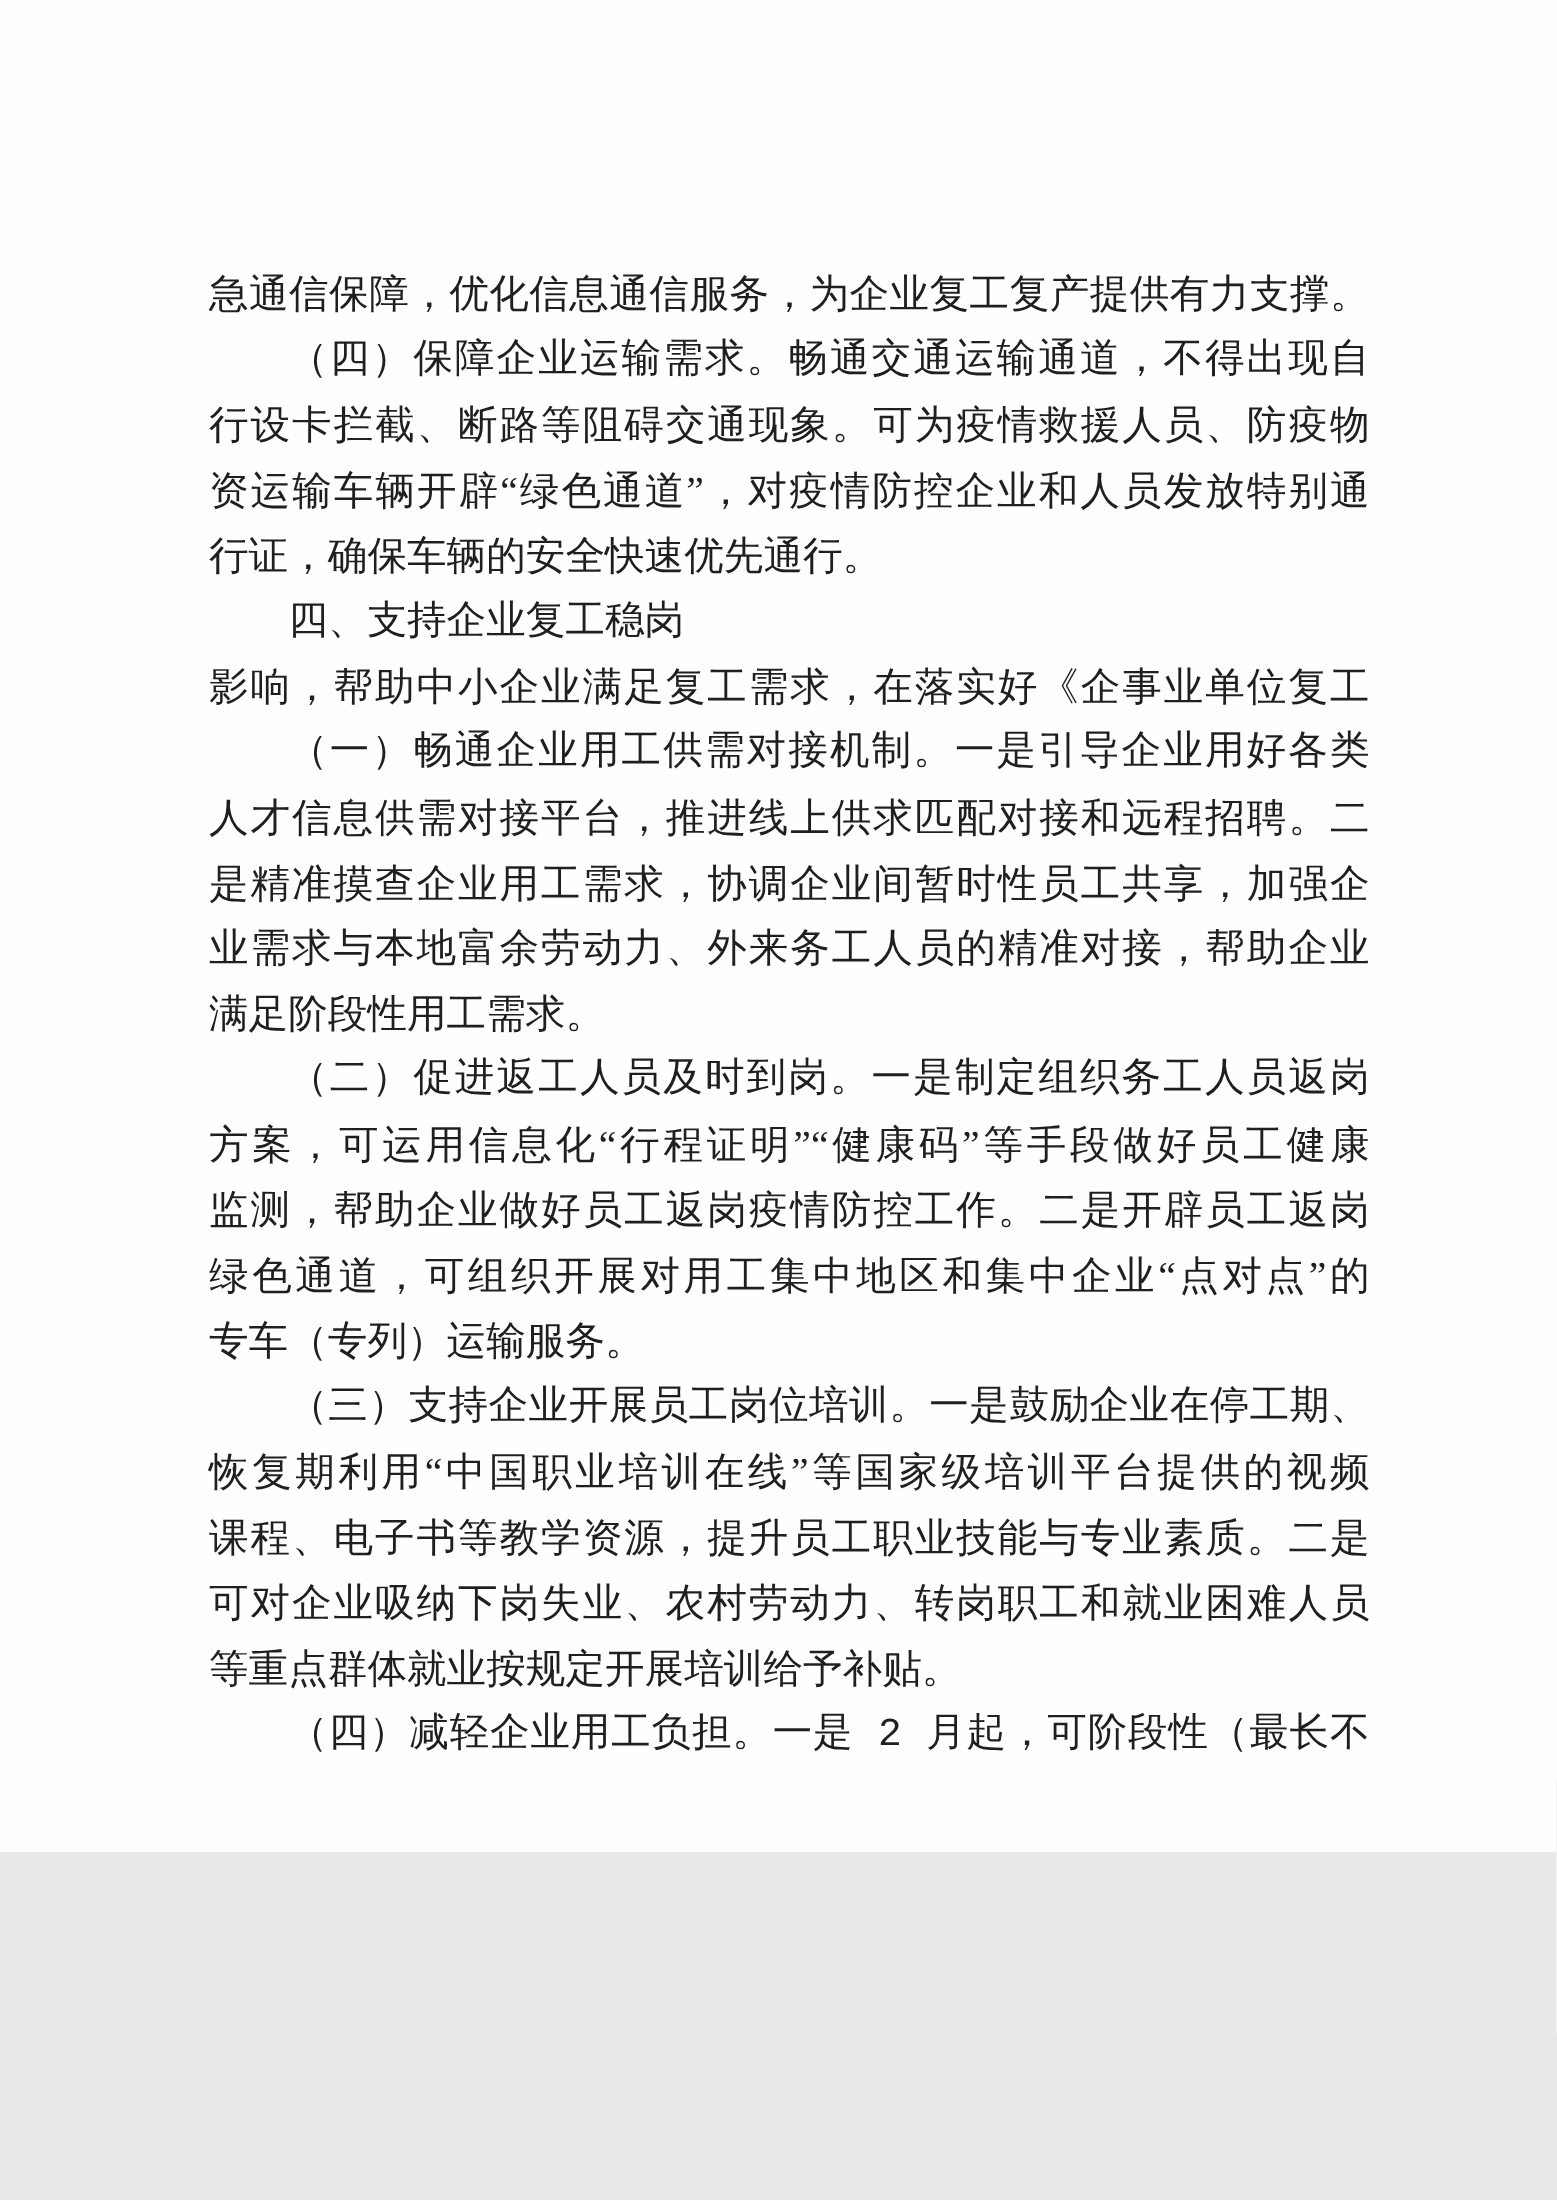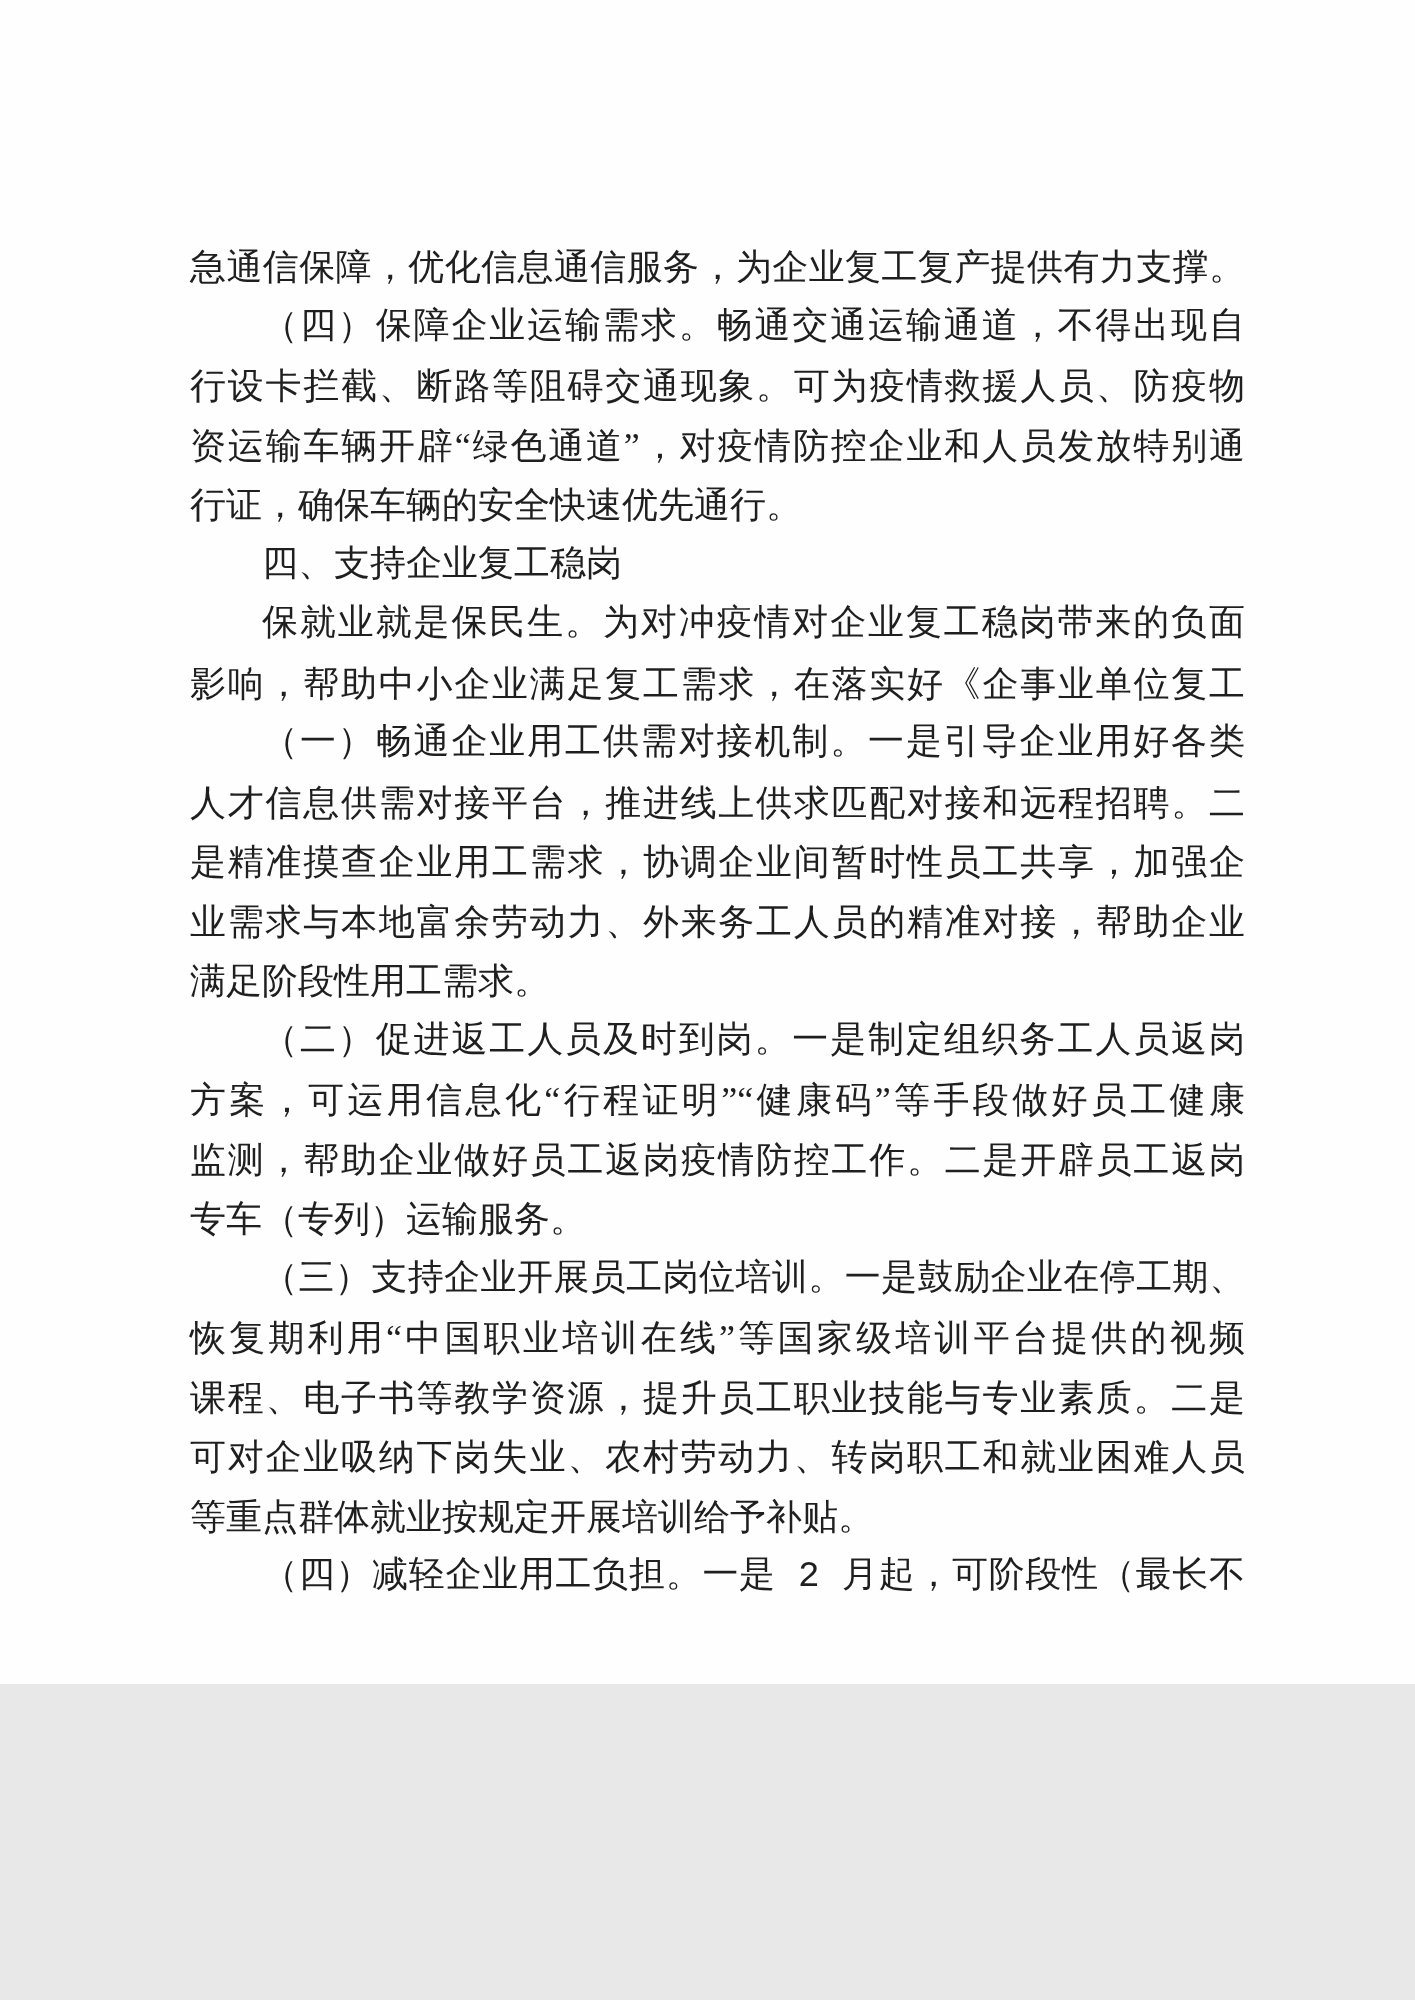--- a/index.html
+++ b/index.html
@@ -56,30 +56,30 @@
 <body>
 
 <div class="page">
   <div class="body-block">
     <p class="ln j">急通信保障，优化信息通信服务，为企业复工复产提供有力支撑。</p>
     <p class="ln j i">（四）保障企业运输需求。畅通交通运输通道，不得出现自</p>
     <p class="ln j">行设卡拦截、断路等阻碍交通现象。可为疫情救援人员、防疫物</p>
     <p class="ln j">资运输车辆开辟“绿色通道”，对疫情防控企业和人员发放特别通</p>
     <p class="ln">行证，确保车辆的安全快速优先通行。</p>
     <p class="ln i">四、支持企业复工稳岗</p>
-    <p class="ln j i">保就业就是保民生。为对冲疫情对企业复工稳岗带来的负面</p>
     <p class="ln j">影响，帮助中小企业满足复工需求，在落实好《企事业单位复工</p>
     <p class="ln j i">（一）畅通企业用工供需对接机制。一是引导企业用好各类</p>
     <p class="ln j">人才信息供需对接平台，推进线上供求匹配对接和远程招聘。二</p>
     <p class="ln j">是精准摸查企业用工需求，协调企业间暂时性员工共享，加强企</p>
     <p class="ln j">业需求与本地富余劳动力、外来务工人员的精准对接，帮助企业</p>
     <p class="ln">满足阶段性用工需求。</p>
     <p class="ln j i">（二）促进返工人员及时到岗。一是制定组织务工人员返岗</p>
     <p class="ln j">方案，可运用信息化“行程证明”“健康码”等手段做好员工健康</p>
     <p class="ln j">监测，帮助企业做好员工返岗疫情防控工作。二是开辟员工返岗</p>
+    <p class="ln j">绿色通道，可组织开展对用工集中地区和集中企业“点对点”的</p>
     <p class="ln">专车（专列）运输服务。</p>
     <p class="ln j i">（三）支持企业开展员工岗位培训。一是鼓励企业在停工期、</p>
     <p class="ln j">恢复期利用“中国职业培训在线”等国家级培训平台提供的视频</p>
     <p class="ln j">课程、电子书等教学资源，提升员工职业技能与专业素质。二是</p>
     <p class="ln j">可对企业吸纳下岗失业、农村劳动力、转岗职工和就业困难人员</p>
     <p class="ln">等重点群体就业按规定开展培训给予补贴。</p>
     <p class="ln j i">（四）减轻企业用工负担。一是 2 月起，可阶段性（最长不</p>
   </div>
   <div class="page-number">—18—</div>
 </div>

